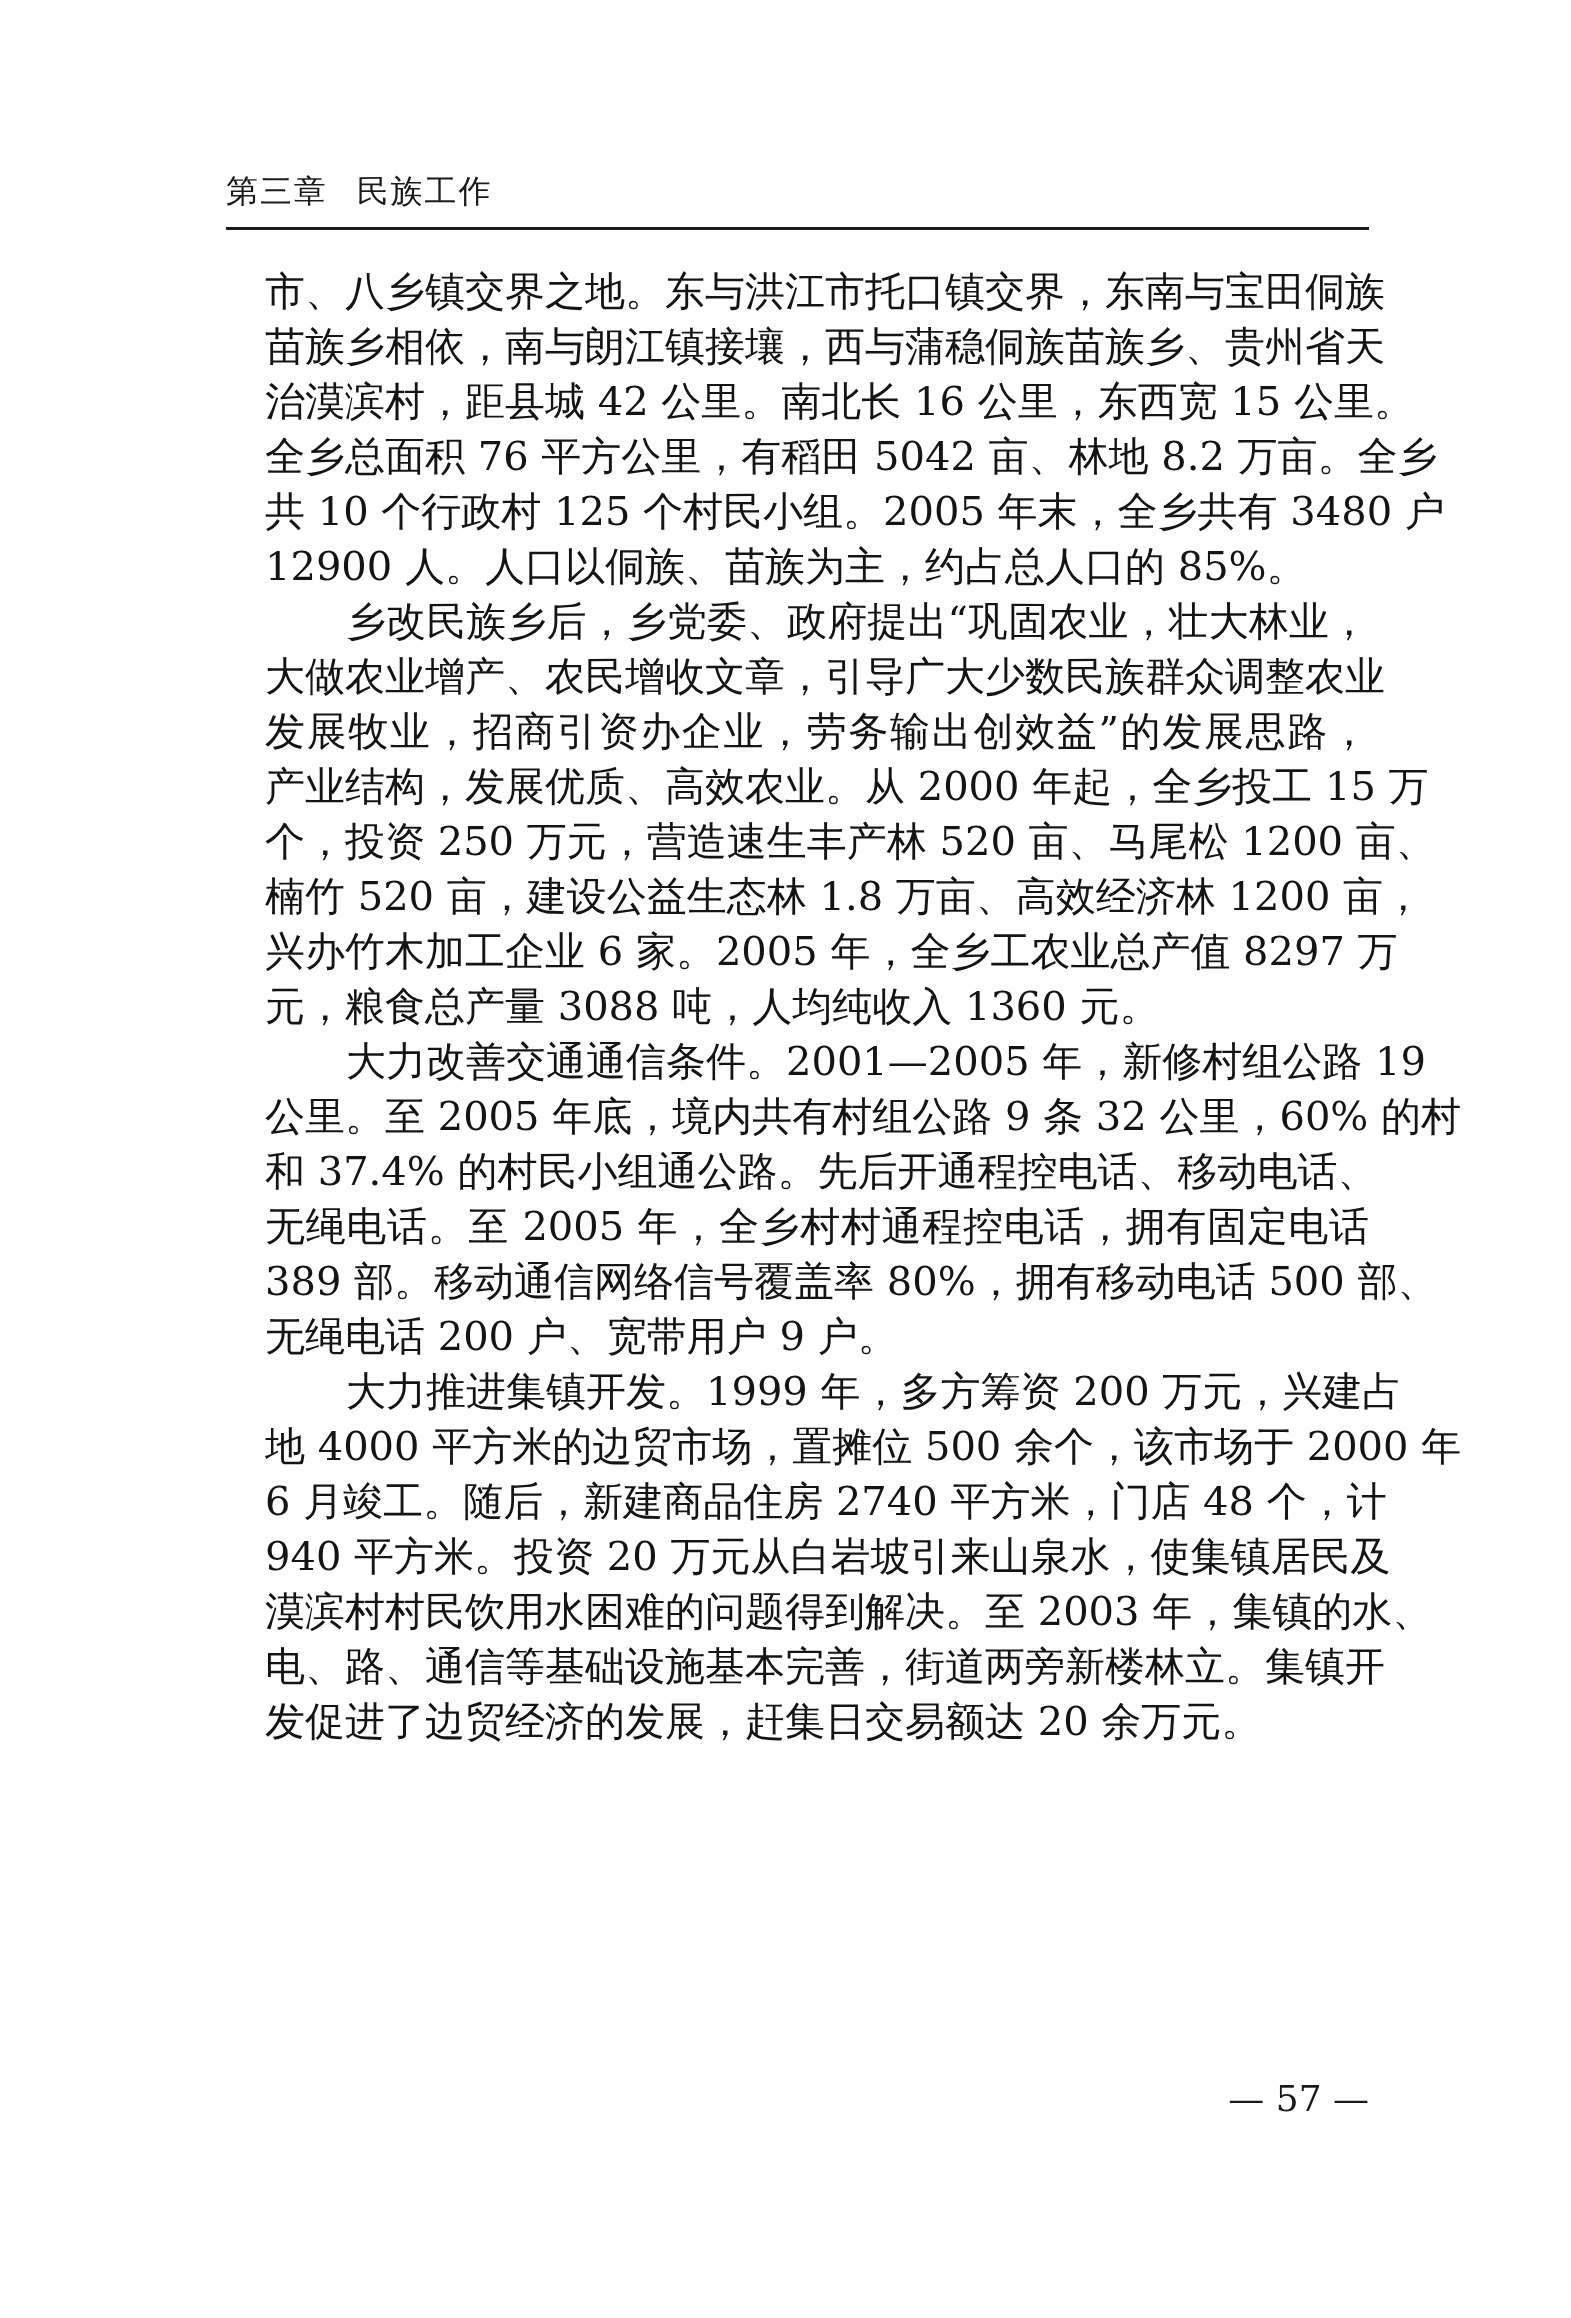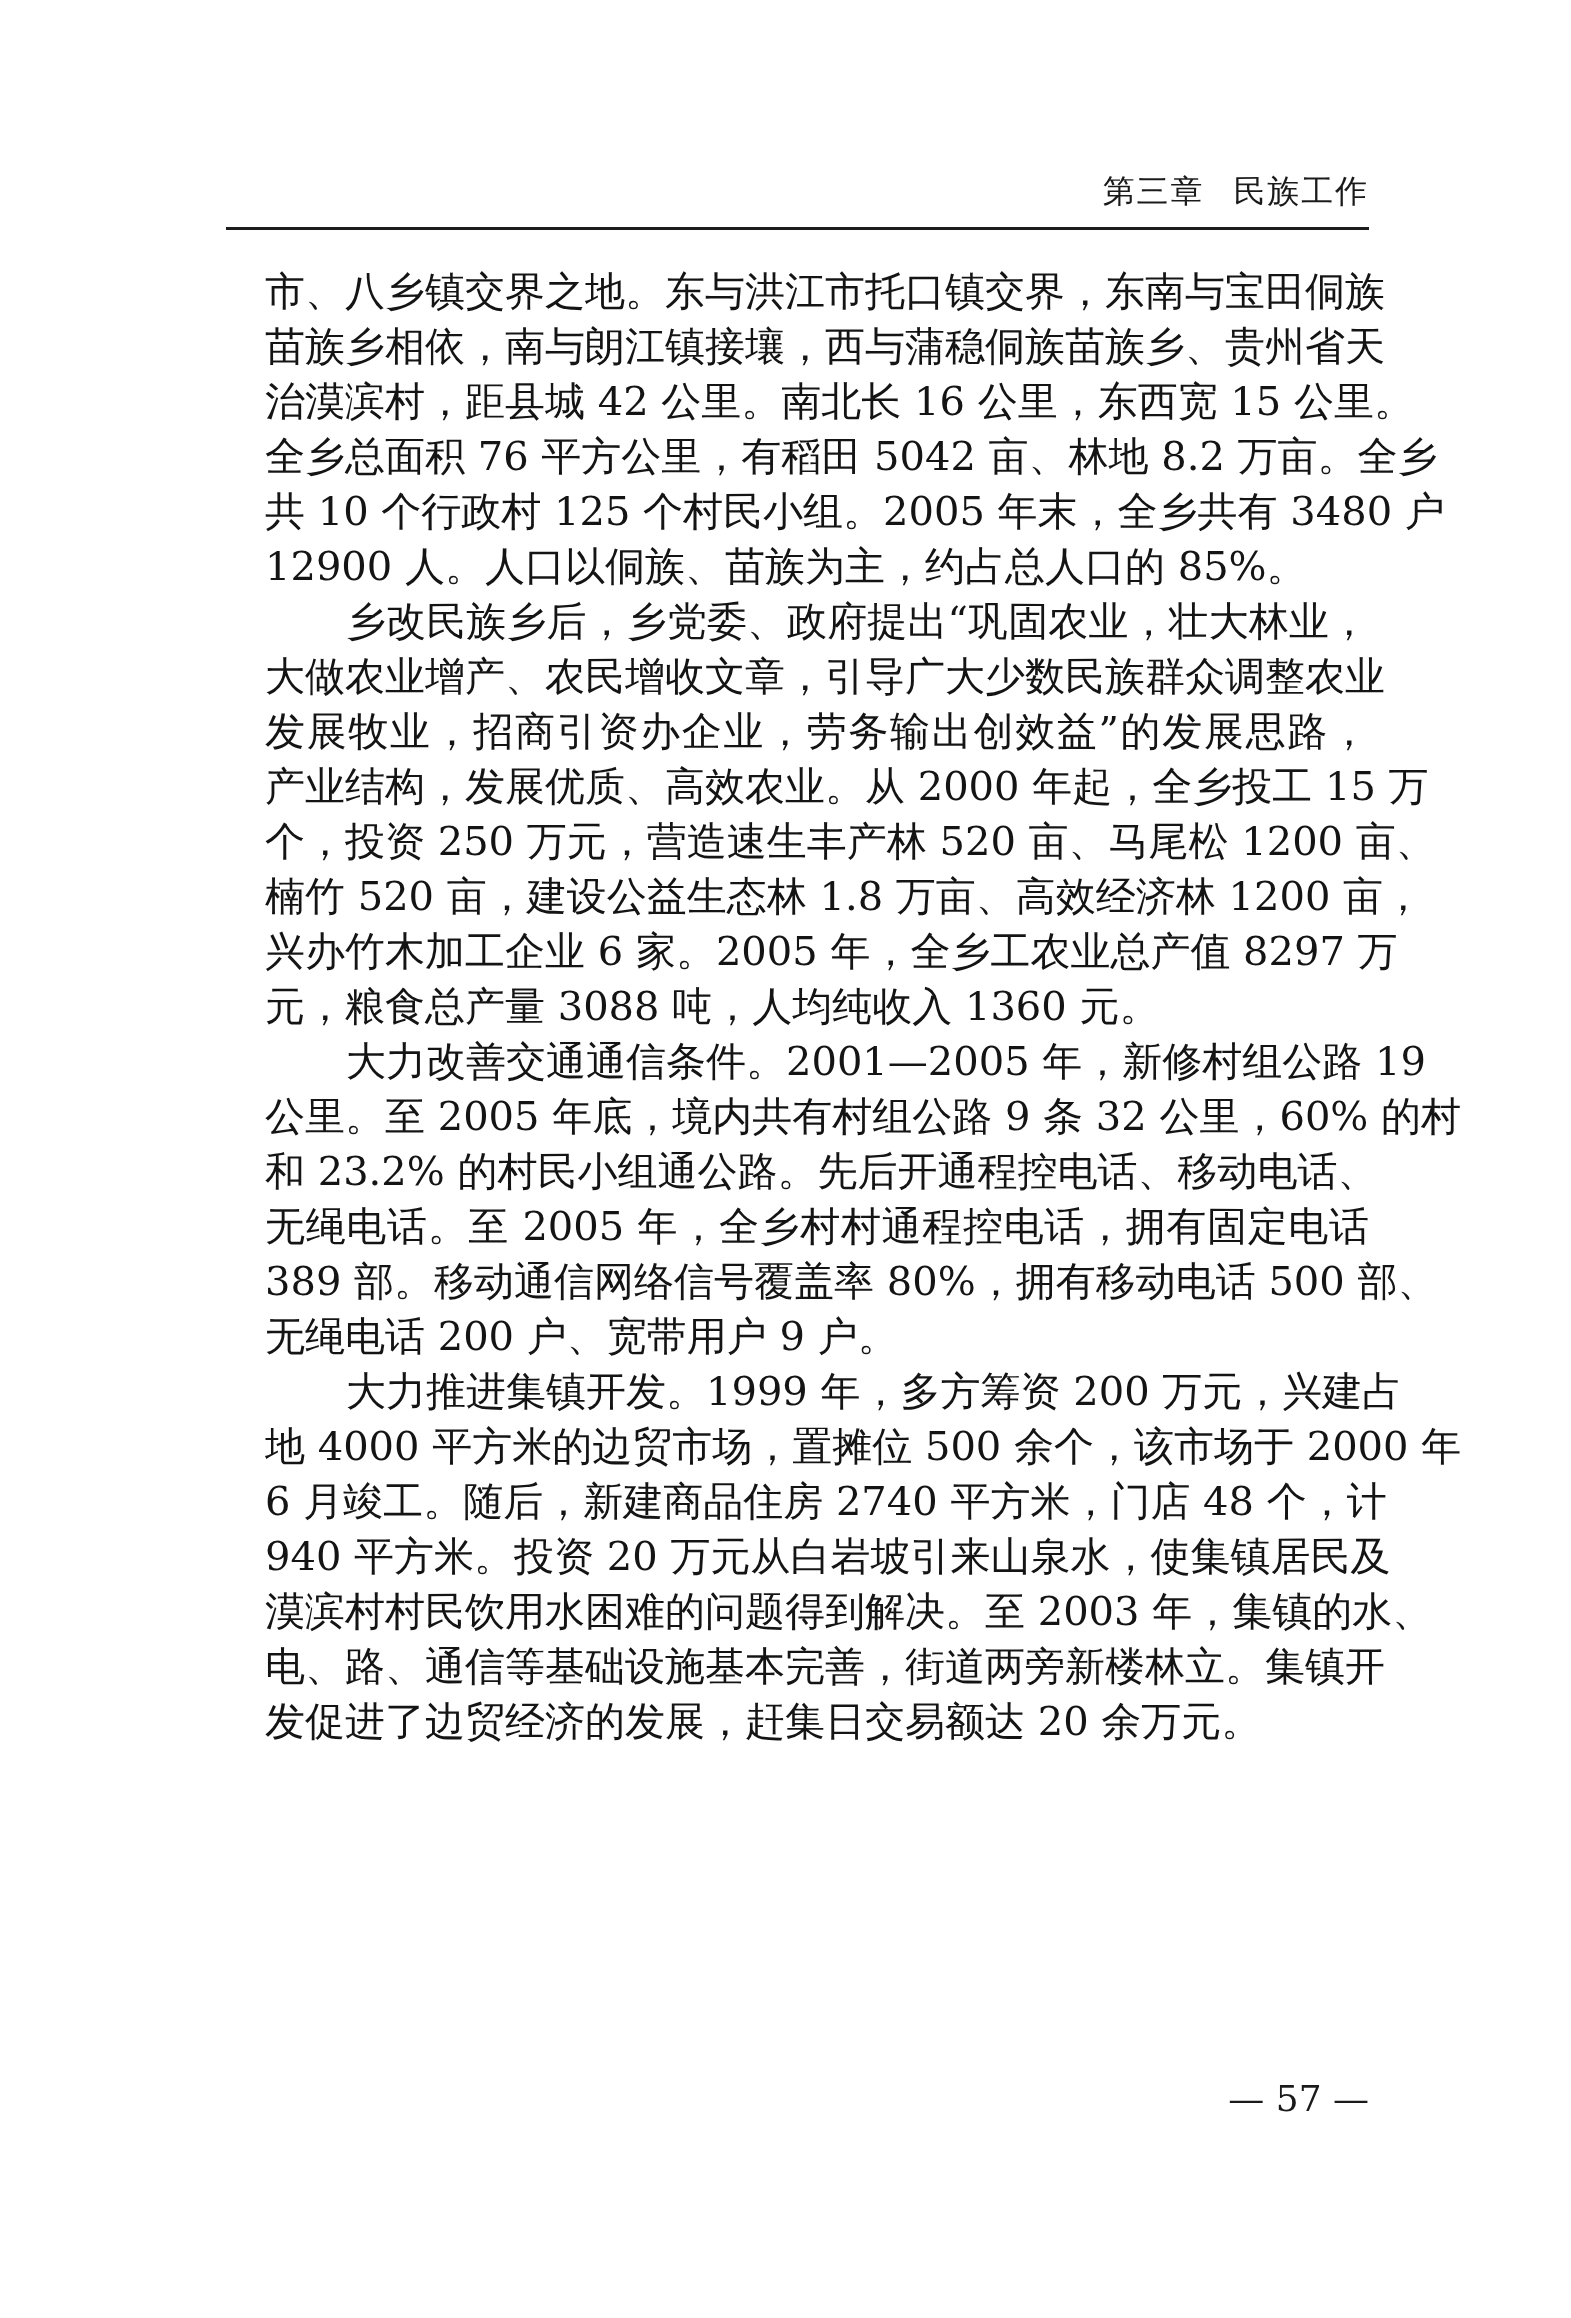--- a/index.html
+++ b/index.html
@@ -21,21 +21,21 @@
       width: 1572px;
       height: 2319px;
       background: #ffffff;
     }
     .running-header {
       position: absolute;
       left: 226px;
       width: 1143px;
       top: 170px;
       height: 43px;
-      text-align: right;
+      text-align: left;
       font-size: 32px;
       line-height: 43px;
       letter-spacing: 1.9px;
       color: #1a1a1a;
     }
     .running-header .gap {
       display: inline-block;
       width: 29px;
     }
     .header-rule {
@@ -110,21 +110,21 @@
       <span class="line">产业结构，发展优质、高效农业。从 2000 年起，全乡投工 15 万</span>
       <span class="line">个，投资 250 万元，营造速生丰产林 520 亩、马尾松 1200 亩、</span>
       <span class="line">楠竹 520 亩，建设公益生态林 1.8 万亩、高效经济林 1200 亩，</span>
       <span class="line">兴办竹木加工企业 6 家。2005 年，全乡工农业总产值 8297 万</span>
       <span class="line last">元，粮食总产量 3088 吨，人均纯收入 1360 元。</span>
     </div>
 
     <div class="paragraph">
       <span class="line indent">大力改善交通通信条件。2001—2005 年，新修村组公路 19</span>
       <span class="line">公里。至 2005 年底，境内共有村组公路 9 条 32 公里，60% 的村</span>
-      <span class="line">和 23.2% 的村民小组通公路。先后开通程控电话、移动电话、</span>
+      <span class="line">和 37.4% 的村民小组通公路。先后开通程控电话、移动电话、</span>
       <span class="line">无绳电话。至 2005 年，全乡村村通程控电话，拥有固定电话</span>
       <span class="line">389 部。移动通信网络信号覆盖率 80%，拥有移动电话 500 部、</span>
       <span class="line last">无绳电话 200 户、宽带用户 9 户。</span>
     </div>
 
     <div class="paragraph">
       <span class="line indent">大力推进集镇开发。1999 年，多方筹资 200 万元，兴建占</span>
       <span class="line">地 4000 平方米的边贸市场，置摊位 500 余个，该市场于 2000 年</span>
       <span class="line">6 月竣工。随后，新建商品住房 2740 平方米，门店 48 个，计</span>
       <span class="line">940 平方米。投资 20 万元从白岩坡引来山泉水，使集镇居民及</span>

